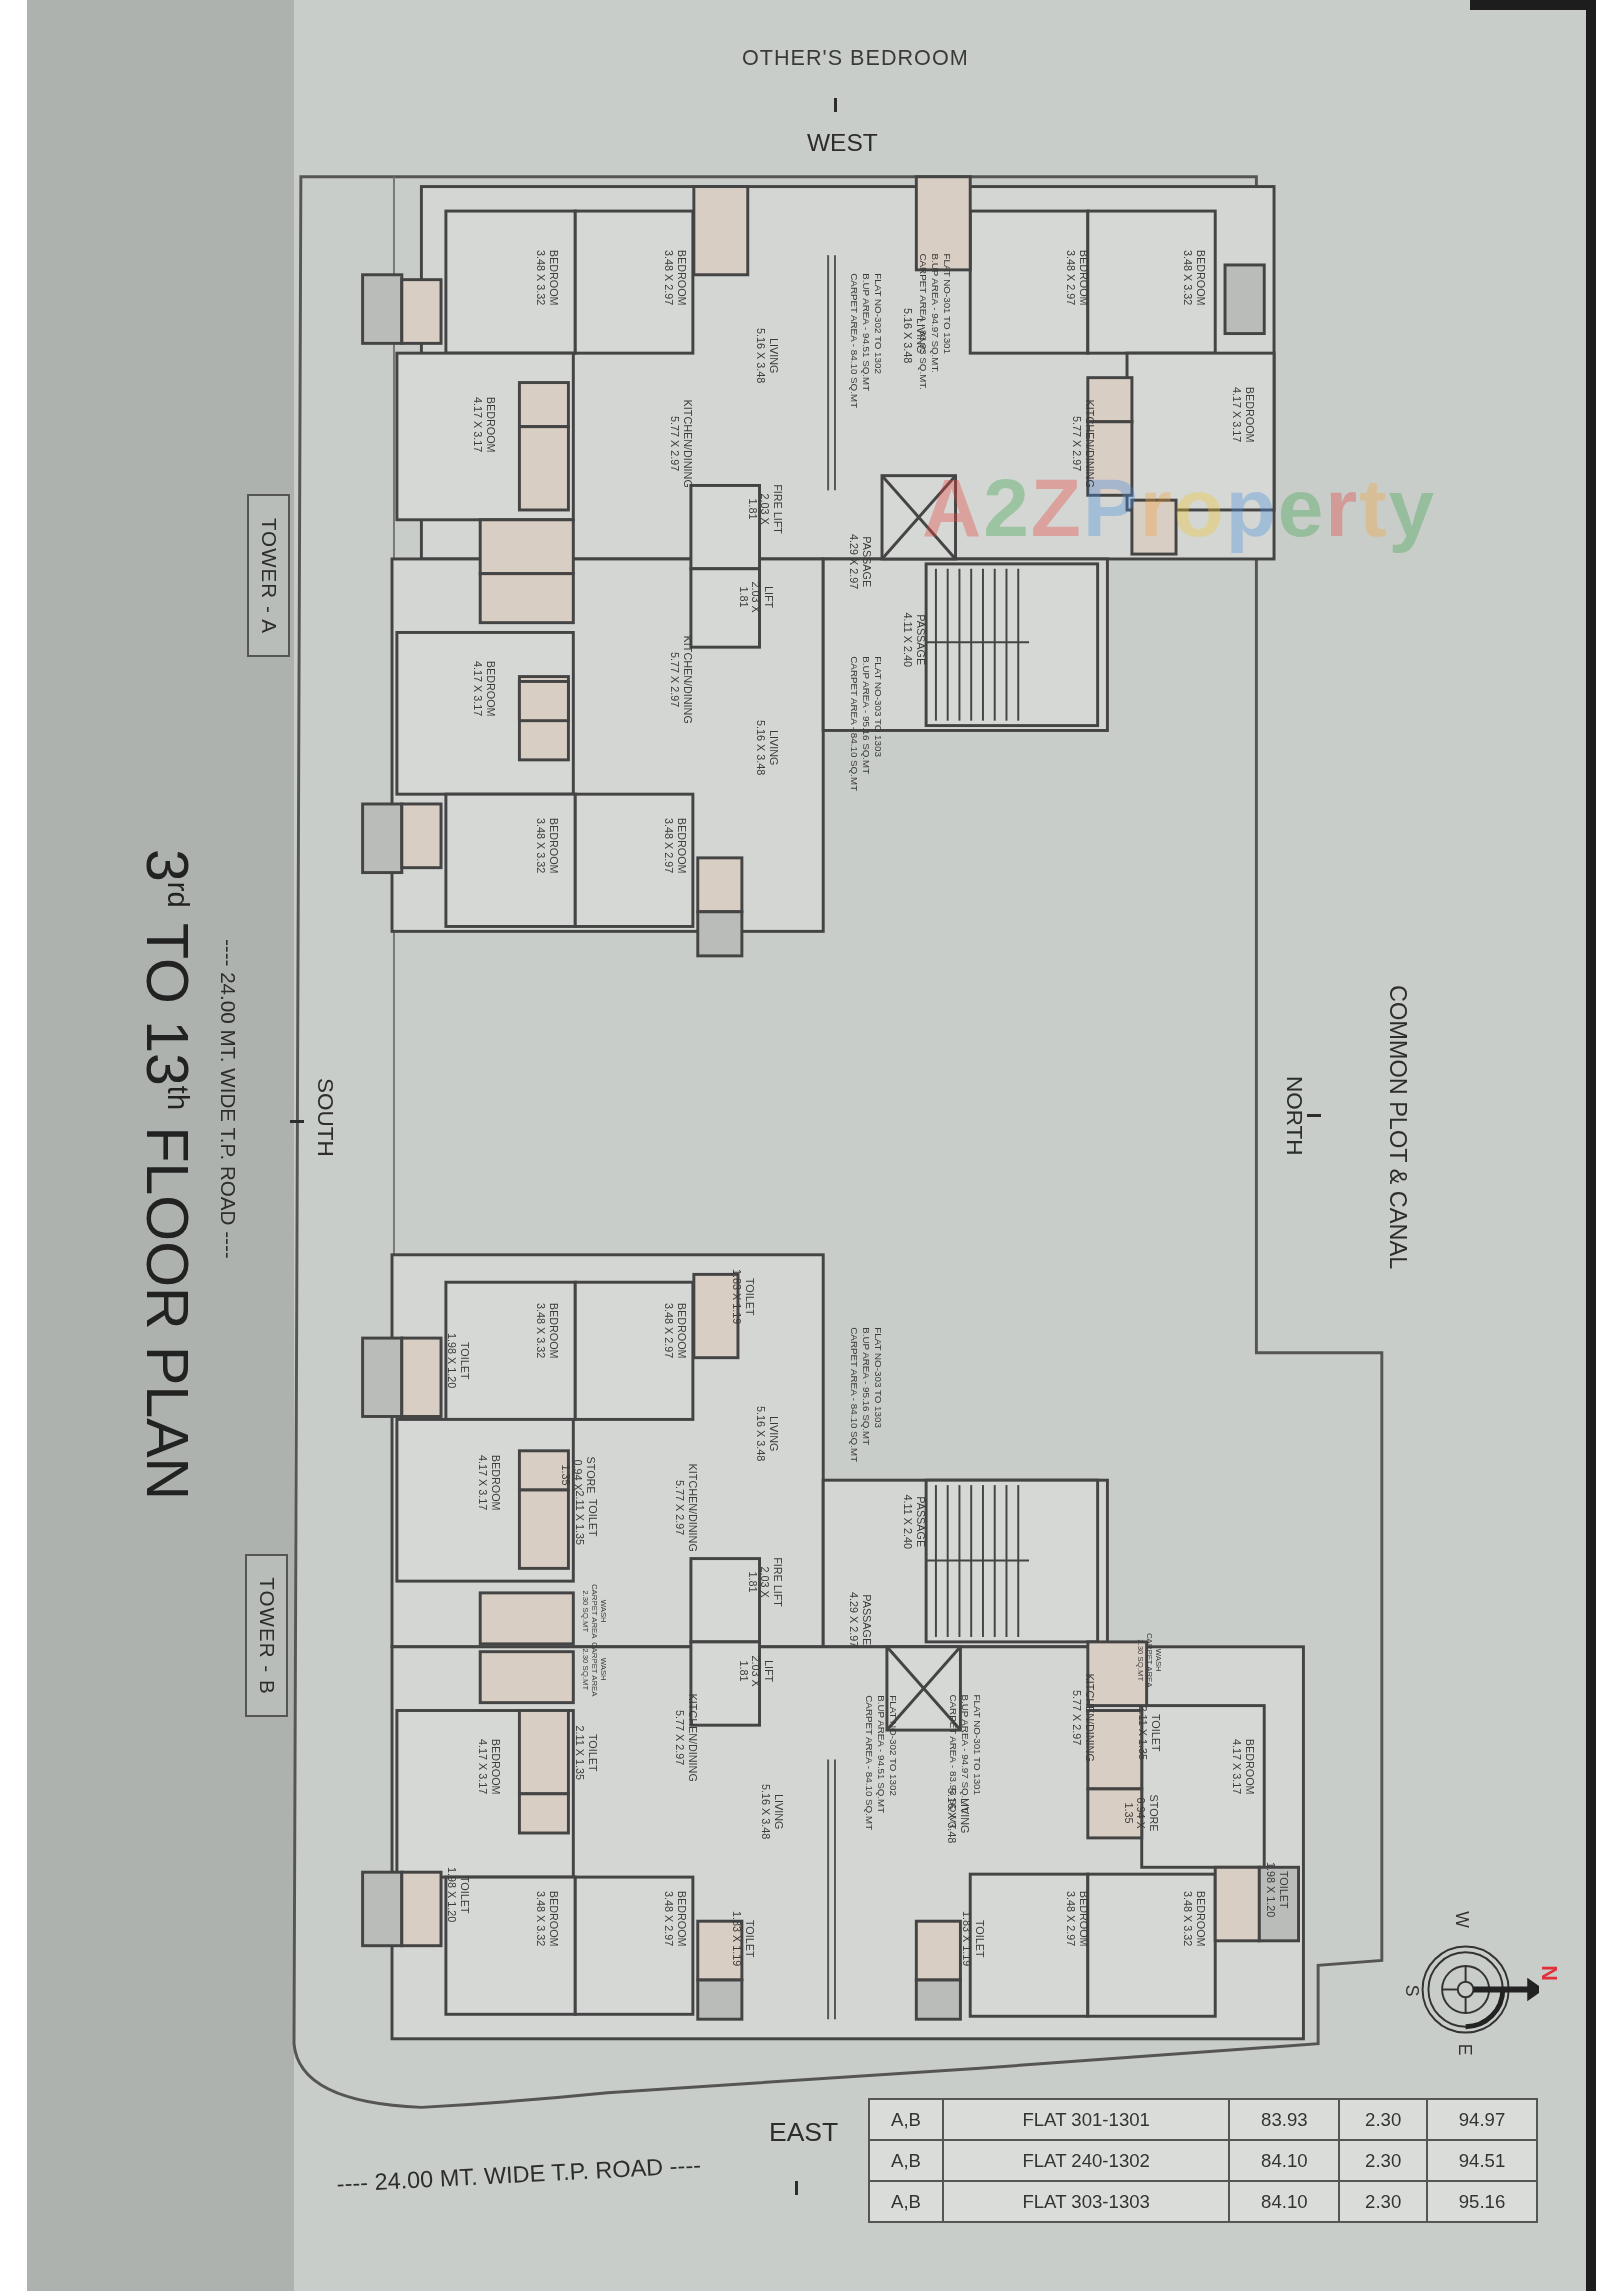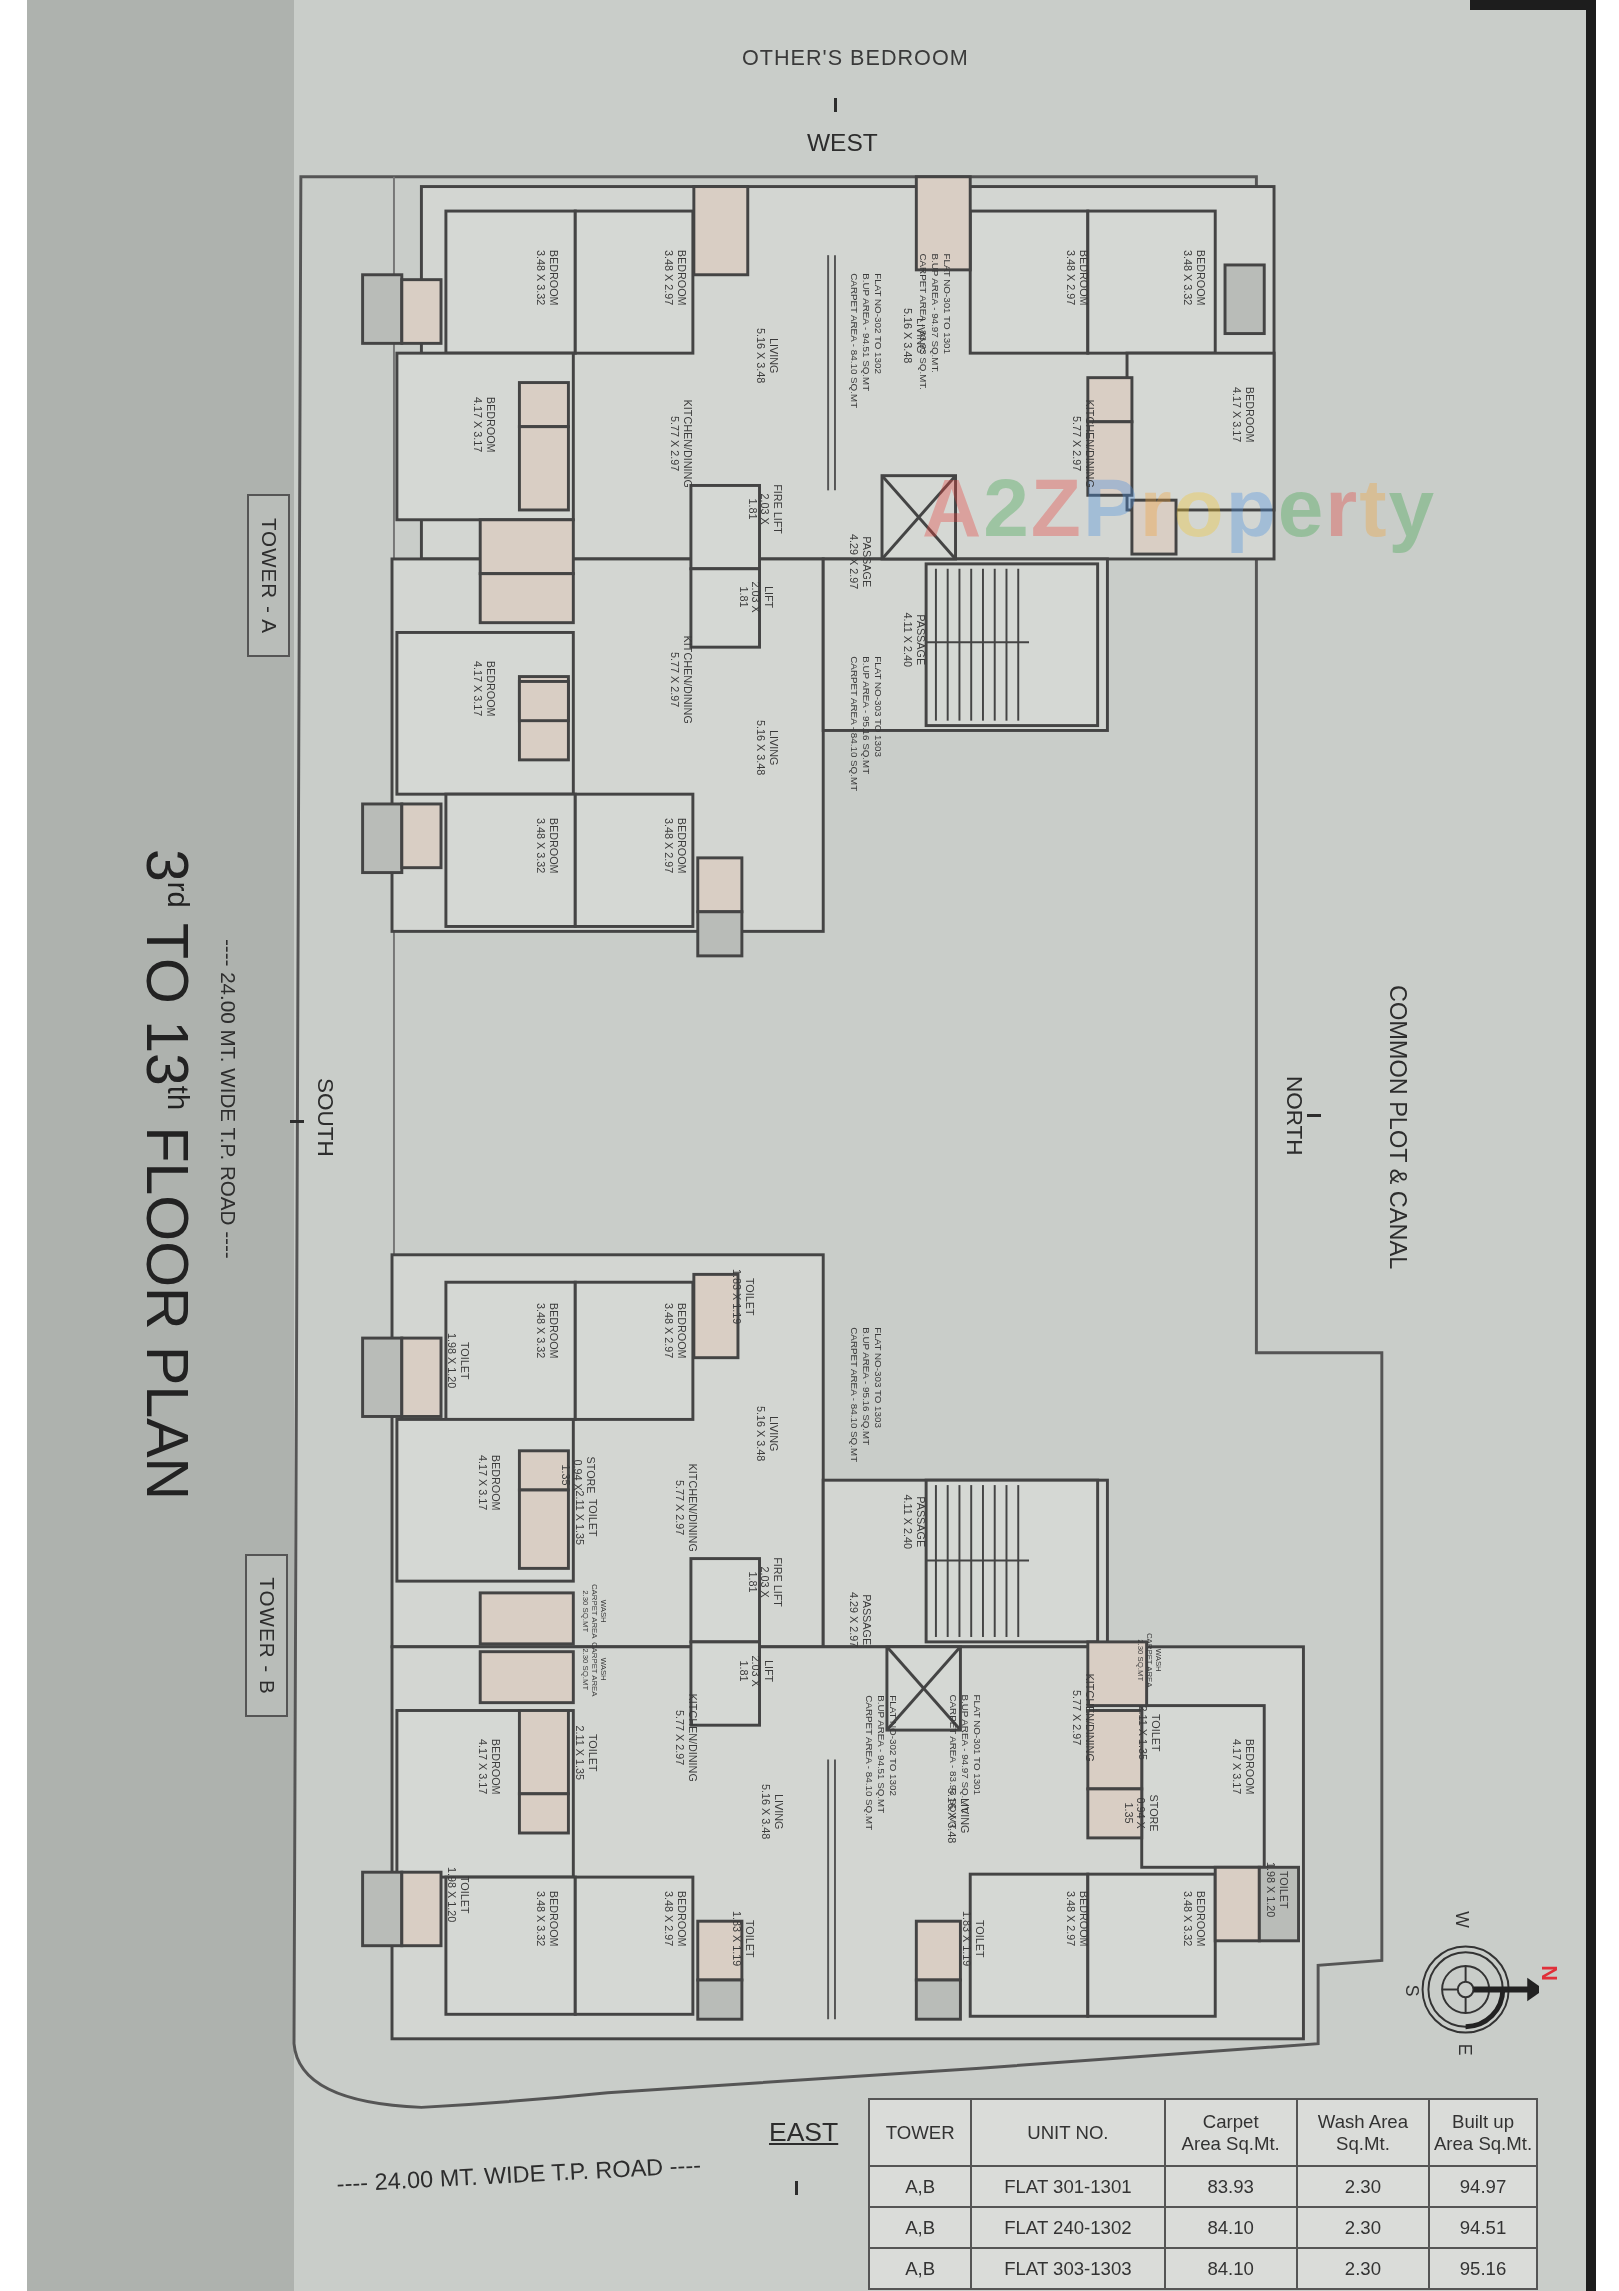--- a/index.html
+++ b/index.html
@@ -15,21 +15,21 @@
   .west-label{left:807px;top:129px;font-size:24.5px;color:#2d2d2d;}
   .arrow-v{position:absolute;width:2.9px;height:13.7px;background:#2d2d2d;}
   .title{left:201px;top:849px;font-size:59px;color:#222;}
   .title sup{font-size:29px;vertical-align:super;line-height:0;}
   .road-s{left:240px;top:939px;font-size:20.6px;color:#2d2d2d;}
   .south{left:338px;top:1078px;font-size:22.5px;color:#2d2d2d;}
   .tower-box{position:absolute;border:2px solid #555;background:#b9bdb9;}
   .tower-box span{position:absolute;left:50%;top:50%;transform:translate(-50%,-50%) rotate(90deg);font-size:20.6px;white-space:nowrap;color:#2d2d2d;letter-spacing:1px;}
   .common{left:1411px;top:985px;font-size:23.5px;color:#2d2d2d;}
   .north{left:1307px;top:1076px;font-size:22.5px;color:#2d2d2d;}
-  .east{left:769px;top:2117px;font-size:26.5px;color:#2d2d2d;text-decoration:underline;}
+  .east{left:769px;top:2117px;font-size:26.5px;color:#2d2d2d;}
   .road-e{left:336px;top:2171px;font-size:23.5px;color:#2d2d2d;transform:rotate(-3deg);transform-origin:0 0;}
   .room{position:absolute;font-size:10.8px;line-height:12.7px;color:#3b3b3b;text-align:center;}
   .room .in{transform:rotate(90deg);white-space:nowrap;}
   .flatinfo{position:absolute;font-size:9.8px;line-height:11.8px;color:#3b3b3b;}
   .flatinfo .in{transform:rotate(90deg);white-space:nowrap;text-align:left;}
   .wm{position:absolute;left:882px;top:461px;font-size:82px;font-weight:bold;letter-spacing:2px;opacity:.35;white-space:nowrap;font-family:"Liberation Sans",sans-serif;margin-left:40px;}
   table.area{position:absolute;left:868px;top:2098px;width:670px;border-collapse:collapse;background:#dadcd9;font-size:18.6px;color:#333;}
   table.area td, table.area th{border:2px solid #555;text-align:center;font-weight:normal;}
   table.area th{height:61px;line-height:21.6px;padding:2px 3.9px;}
   table.area td{height:37px;}
@@ -461,30 +461,20 @@
     <path d="M103 70 A38 38 0 0 1 65 108" fill="none" stroke="#222" stroke-width="5"></path>
   </svg>
   <span class="cl" style="left:51px;top:-11.8px;transform:rotate(90deg);">W</span>
   <span class="cl" style="left:3.9px;top:59px;transform:rotate(90deg);">S</span>
   <span class="cl" style="left:57px;top:118px;transform:rotate(90deg);">E</span>
   <span class="cl" id="compass-n" style="left: 139px; top: 39px; font-weight: bold; font-size: 21.6px; transform: rotate(90deg); color: rgb(224, 48, 58);">N</span>
 </div>
 
 <table class="area">
   <tbody>
-      <tr>
-    <th style="width:93px">TOWER</th>
-    <th style="width:186px">UNIT NO.</th>
-    <th style="width:123px;white-space:pre">Carpet
-Area Sq.Mt.</th>
-    <th style="width:123px;white-space:pre">Wash Area
-Sq.Mt.</th>
-    <th style="white-space:pre">Built up
-Area Sq.Mt.</th>
-  </tr>
   <tr>
     <td>A,B</td>
     <td>FLAT 301-1301</td>
     <td>83.93</td>
     <td>2.30</td>
     <td>94.97</td>
   </tr>
   <tr>
     <td>A,B</td>
     <td>FLAT 240-1302</td>

